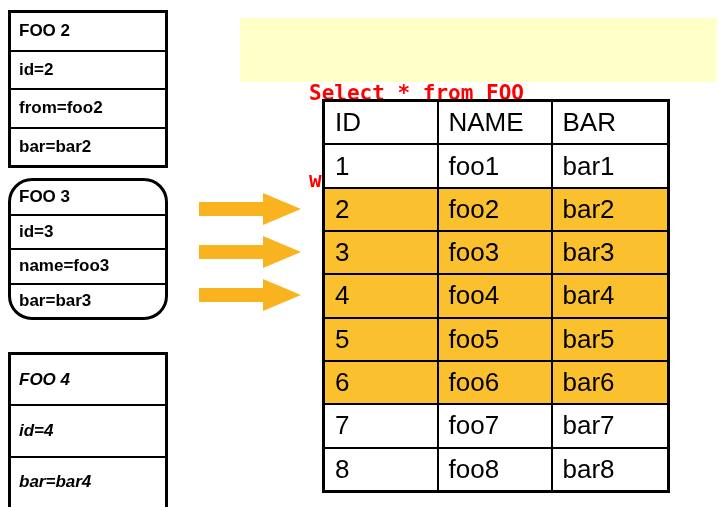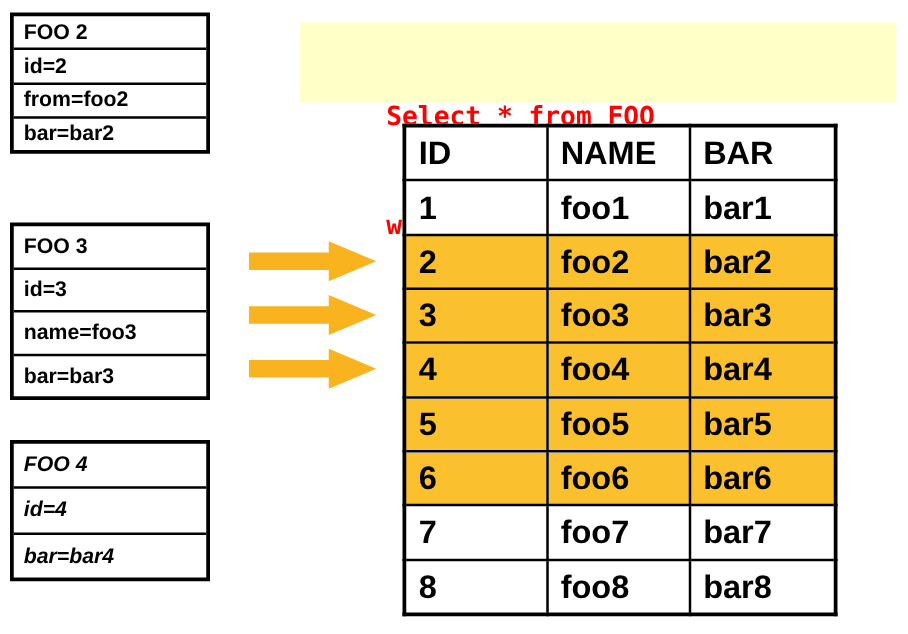--- a/index.html
+++ b/index.html
@@ -4,32 +4,32 @@
 <style>
   html,body{margin:0;padding:0;background:#ffffff;}
   .canvas{
     position:relative;width:726px;height:507px;background:#ffffff;
     font-family:"Liberation Sans","DejaVu Sans",sans-serif;overflow:hidden;
   }
   *{box-sizing:border-box;}
 
   
   .record-box{
-    position:absolute;left:8px;width:160px;height:113px;
+    position:absolute;left:8px;width:160px;height:158px;
     border:3px solid #000;background:#fff;
     display:flex;flex-direction:column;
   }
   .rb-row{
     flex:1;display:flex;align-items:center;
     padding-left:8px;font-weight:bold;font-size:17px;color:#000;
     border-bottom:2px solid #000;white-space:nowrap;
   }
   .rb-row:last-child{border-bottom:none;}
   #record-box-0{top:10px;}
-  #record-box-1{top:178px;height:142px;}
+  #record-box-1{top:178px;height:142px;border-radius:24px;}
   #record-box-2{top:352px;font-style:italic;}
 
   
   .sql-banner{
     position:absolute;left:240px;top:18px;width:477px;height:64px;
     padding:3px 0 0 69px;
     font-family:"DejaVu Sans Mono","Liberation Mono",monospace;
     font-weight:bold;font-size:21px;line-height:29px;white-space:pre;
   }
 
@@ -41,21 +41,21 @@
 
   
   table.result{
     position:absolute;left:322px;top:99px;width:345px;height:394px;
     border-collapse:collapse;table-layout:fixed;
     border:3px solid #000;font-size:26px;color:#000;background:#fff;
   }
   table.result th, table.result td{
     border:2px solid #000;padding:0 0 0 10px;
     text-align:left;vertical-align:middle;
-    font-weight:bold;white-space:nowrap;overflow:hidden;
+    font-weight:normal;white-space:nowrap;overflow:hidden;
   }
 </style>
 </head>
 <body>
 
 <div class="canvas">
 
   <div class="record-box" id="record-box-0">
     <div class="rb-row">FOO 2</div>
     <div class="rb-row">id=2</div>

